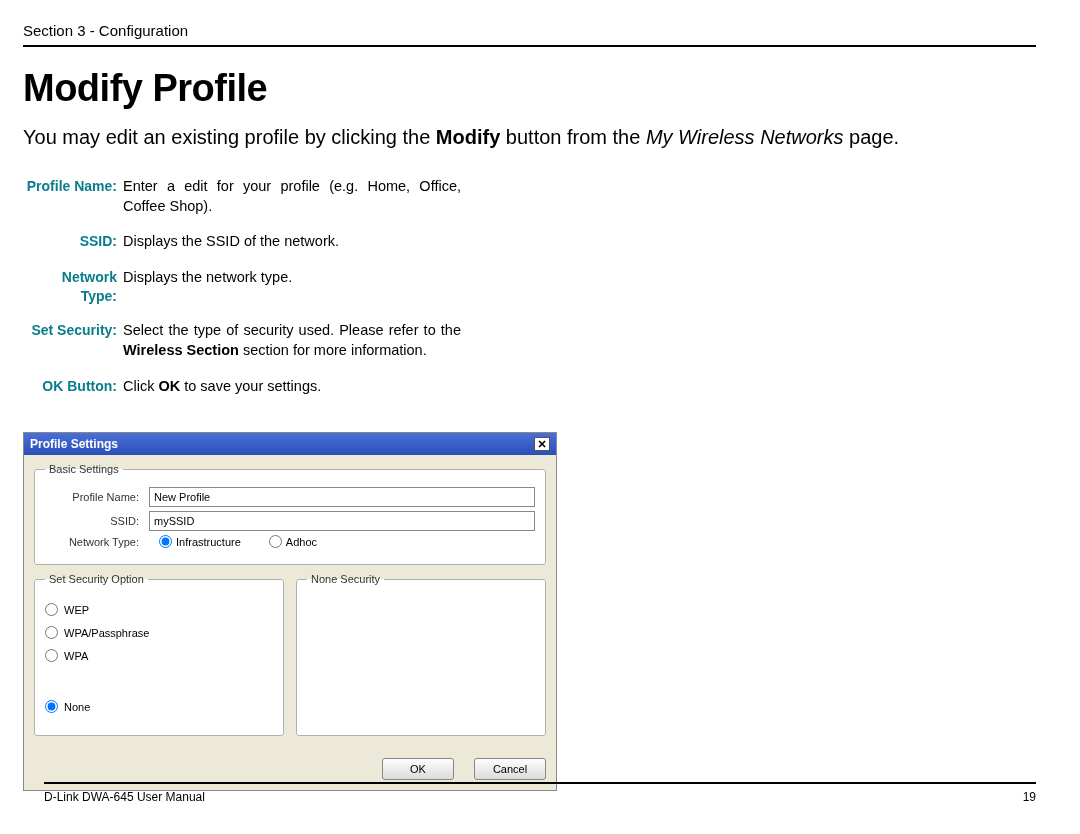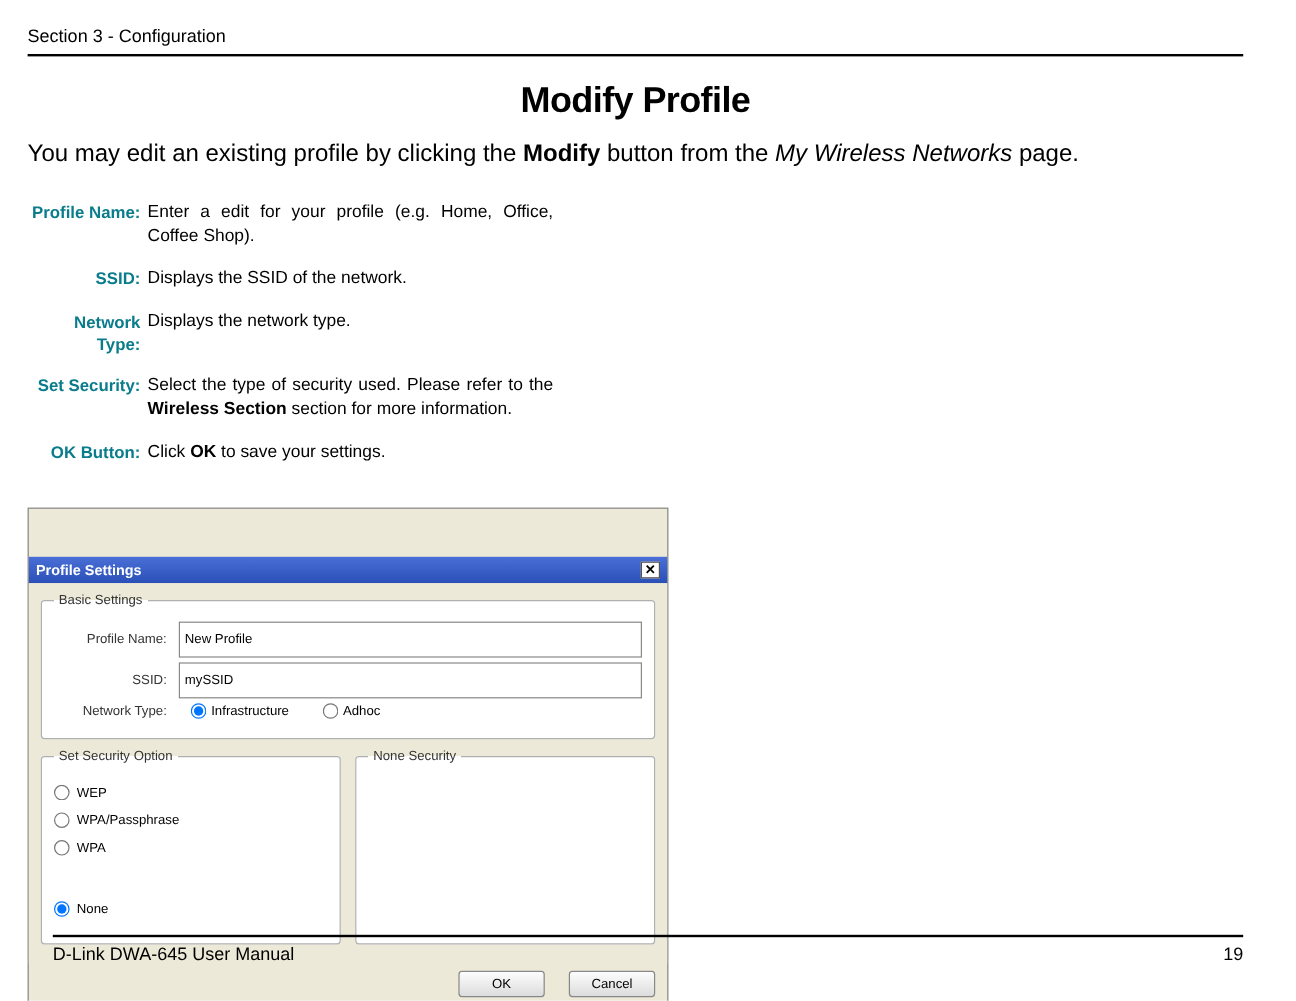--- a/index.html
+++ b/index.html
@@ -1,47 +1,47 @@
 <!DOCTYPE html>
 <html><head>
 <meta charset="utf-8">
 <style>
   * { box-sizing: border-box; margin: 0; padding: 0; }
   html, body { width: 1080px; height: 834px; background: #fff; font-family: Arial, Helvetica, sans-serif; }
   .page { position: relative; width: 1080px; height: 834px; padding: 22px 44px 0 23px; }
   .section-header { font-size: 15px; color: #000; padding-bottom: 6px; border-bottom: 2px solid #000; font-family: Arial, sans-serif; }
-  .title { text-align: center; font-size: 30px; font-weight: bold; margin-top: 20px; letter-spacing: -0.5px; font-family: "Arial Narrow", Arial, sans-serif; }
+  .title { text-align: left; font-size: 38px; font-weight: bold; margin-top: 20px; letter-spacing: -0.5px; font-family: "Arial Narrow", Arial, sans-serif; }
   .intro { font-size: 20px; margin-top: 14px; line-height: 1.35; }
   .intro .bold { font-weight: bold; }
   .intro .italic { font-style: italic; }
   .content-row { display: flex; margin-top: 26px; gap: 20px; align-items: flex-start; flex-direction: column; }
   .defs { width: 438px; font-size: 14.5px; line-height: 1.35; }
   .def-row { display: flex; margin-bottom: 16px; }
   .def-label { width: 100px; flex-shrink: 0; text-align: right; color: #0a7c8c; font-weight: bold; padding-right: 6px; font-family: "Arial Narrow", Arial, sans-serif; font-size: 14px; }
   .def-text { flex: 1; text-align: justify; }
   .def-text .bold { font-weight: bold; }
   
   .shot { width: 534px; border: 1px solid #888; background: #ece9d8; font-family: Tahoma, sans-serif; font-size: 11px; }
-  .shot-title { background: linear-gradient(#4a6fd6, #2a50b8); color: #fff; font-weight: bold; padding: 4px 6px; display: flex; justify-content: space-between; align-items: center; font-size: 12px; margin-top: 40px; }
+  .shot-title { background: linear-gradient(#4a6fd6, #2a50b8); color: #fff; font-weight: bold; padding: 4px 6px; display: flex; justify-content: space-between; align-items: center; font-size: 12px; }
   .close-box { width: 16px; height: 14px; background: #fff; border: 1px solid #555; color: #000; display: flex; align-items: center; justify-content: center; font-weight: bold; font-size: 11px; line-height: 1; }
   .shot-body { padding: 8px 10px 8px 10px; background: #ece9d8; }
   fieldset.win { border: 1px solid #b0b0b0; border-radius: 3px; padding: 8px 10px 12px 10px; margin-bottom: 8px; background: #ffffff; }
   fieldset.win legend { font-size: 11px; padding: 0 4px; color: #333; }
   .form-row { display: flex; align-items: center; margin: 4px 0; }
   .form-label { width: 104px; text-align: right; padding-right: 10px; color: #333; }
-  .text-input { flex: 1; height: 30px; border: 1px solid #888; background: #fff; padding: 0 4px; font-size: 11px; font-family: Tahoma, sans-serif; }
+  .text-input { flex: 1; height: 20px; border: 1px solid #888; background: #fff; padding: 0 4px; font-size: 11px; font-family: Tahoma, sans-serif; }
   .radio-row { display: flex; align-items: center; gap: 28px; padding-left: 10px; }
   .radio { display: flex; align-items: center; gap: 4px; }
   .radio input { margin: 0; }
   .sec-row { display: flex; gap: 12px; }
   .sec-row fieldset { flex: 1; min-height: 150px; }
   .opt { display: flex; align-items: center; gap: 6px; margin: 10px 0; }
   .btn-row { display: flex; justify-content: flex-end; gap: 20px; padding: 6px 10px 10px 0; }
   .win-btn { width: 72px; height: 22px; background: linear-gradient(#fdfdfd, #dcdcdc); border: 1px solid #888; border-radius: 3px; font-size: 11px; font-family: Tahoma, sans-serif; cursor: pointer; }
-  .footer { position: absolute; left: 44px; right: 44px; bottom: 30px; border-top: 2px solid #000; padding-top: 6px; display: flex; justify-content: space-between; font-size: 15px; }
+  .footer { position: absolute; left: 44px; right: 44px; bottom: 30px; border-top: 2px solid #000; padding-top: 6px; display: flex; justify-content: space-between; font-size: 12px; }
 </style>
 </head>
 <body>
 
 <div class="page">
   <div class="section-header">Section 3 - Configuration</div>
   <div class="title">Modify Profile</div>
   <p class="intro">
     <span>You may edit an existing profile by clicking the </span><span class="bold">Modify</span><span> button from the </span><span class="italic">My Wireless Networks</span><span> page.</span>
   </p>

